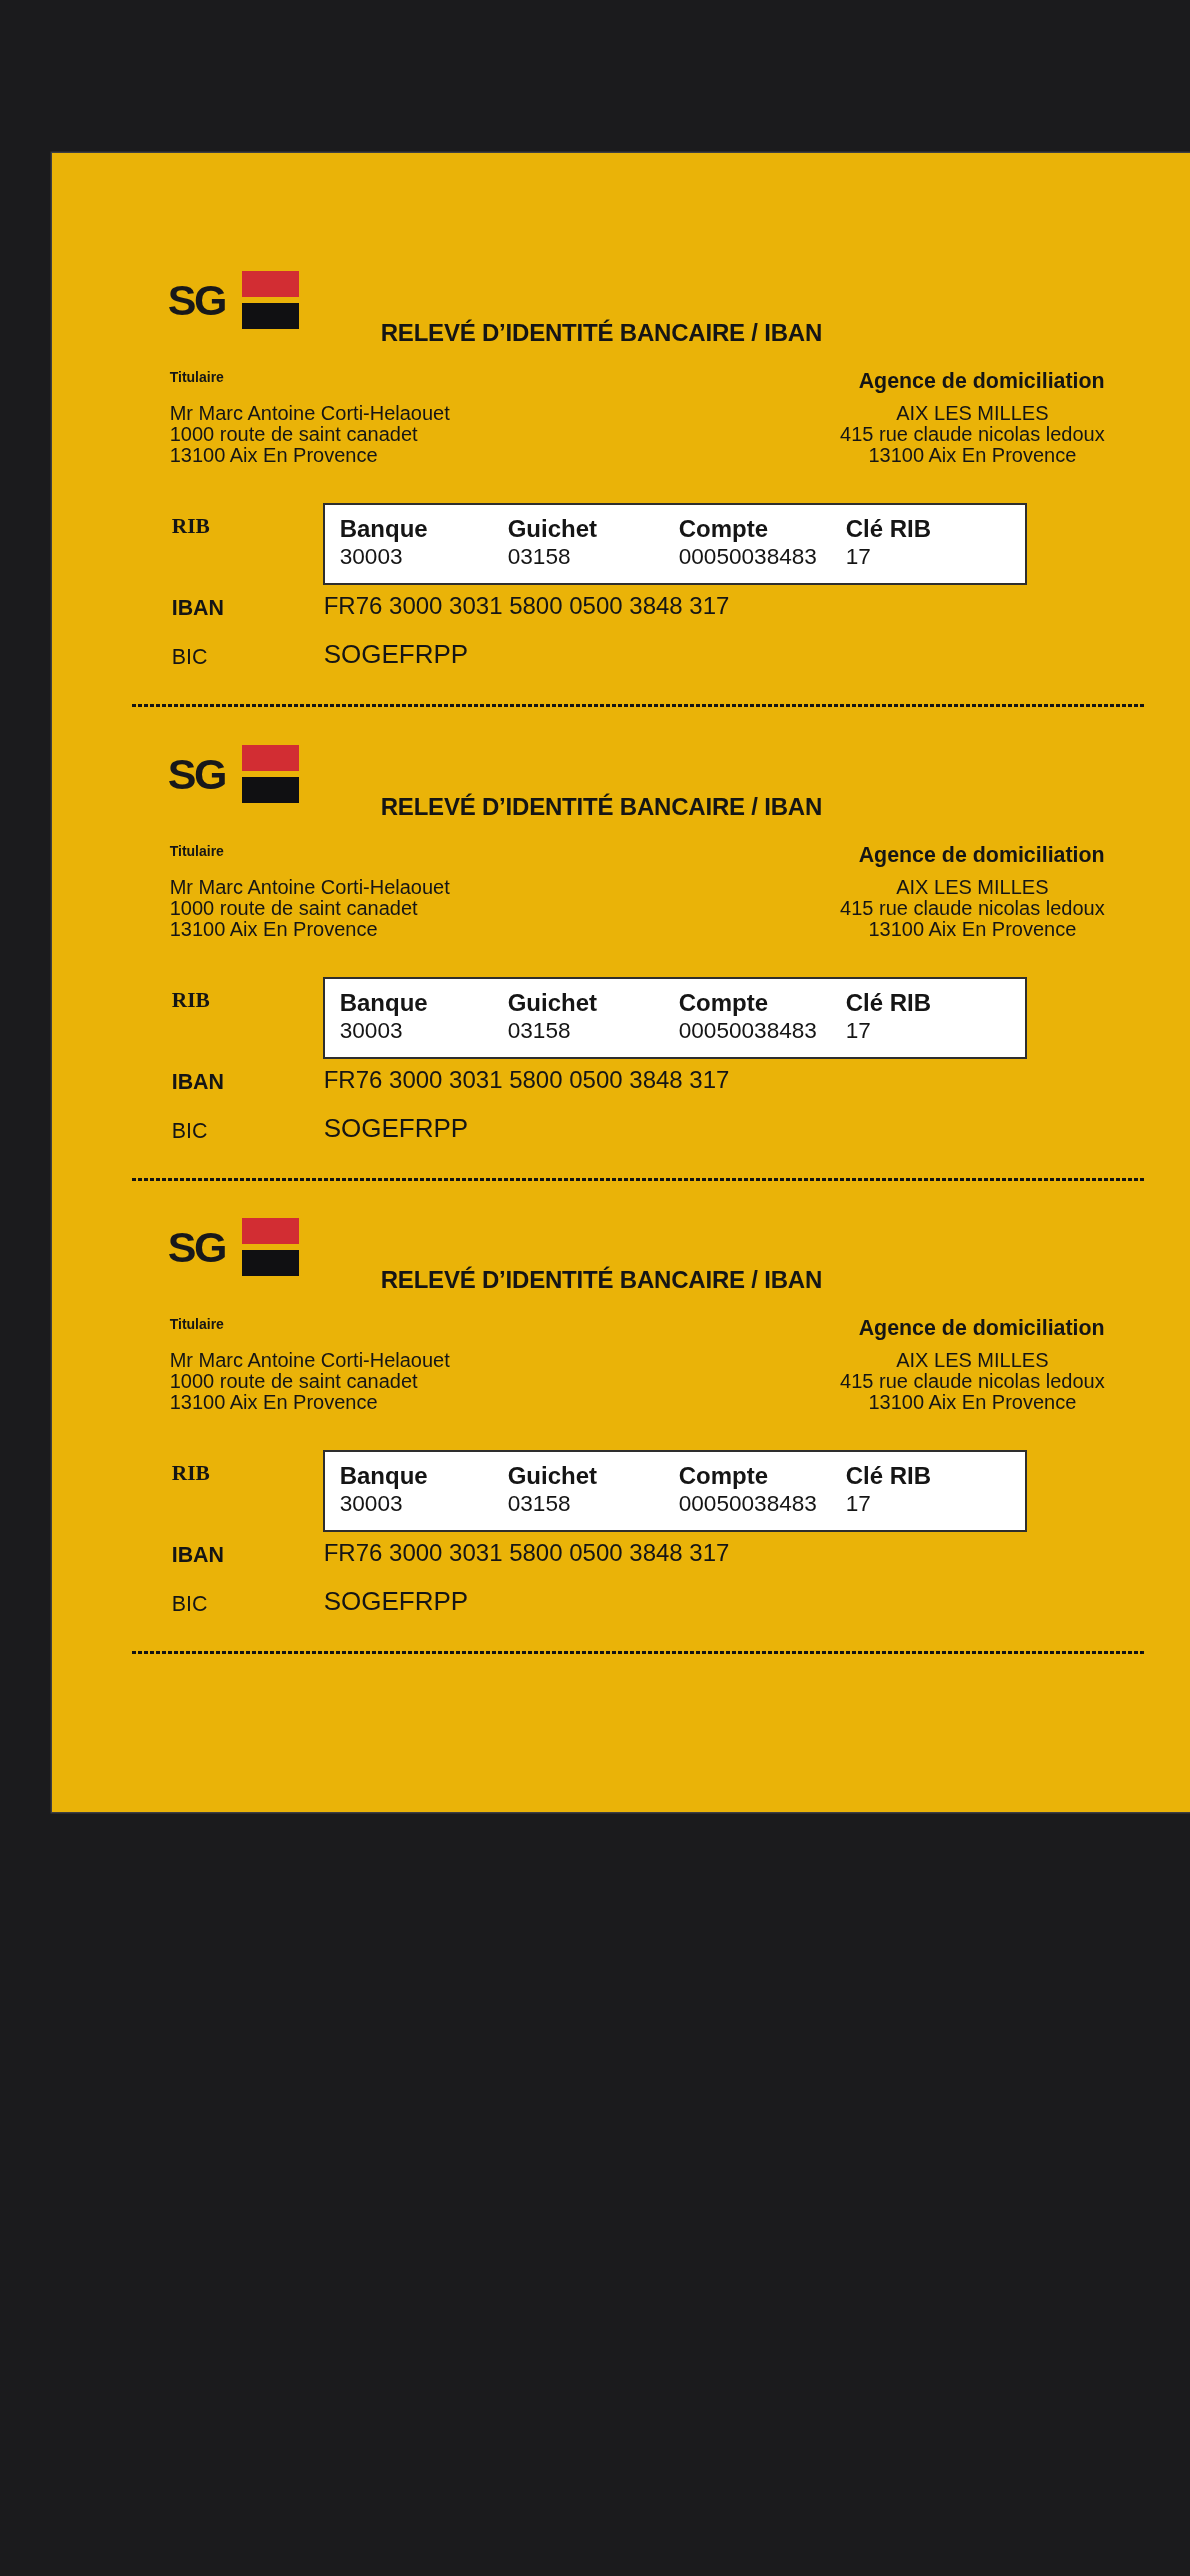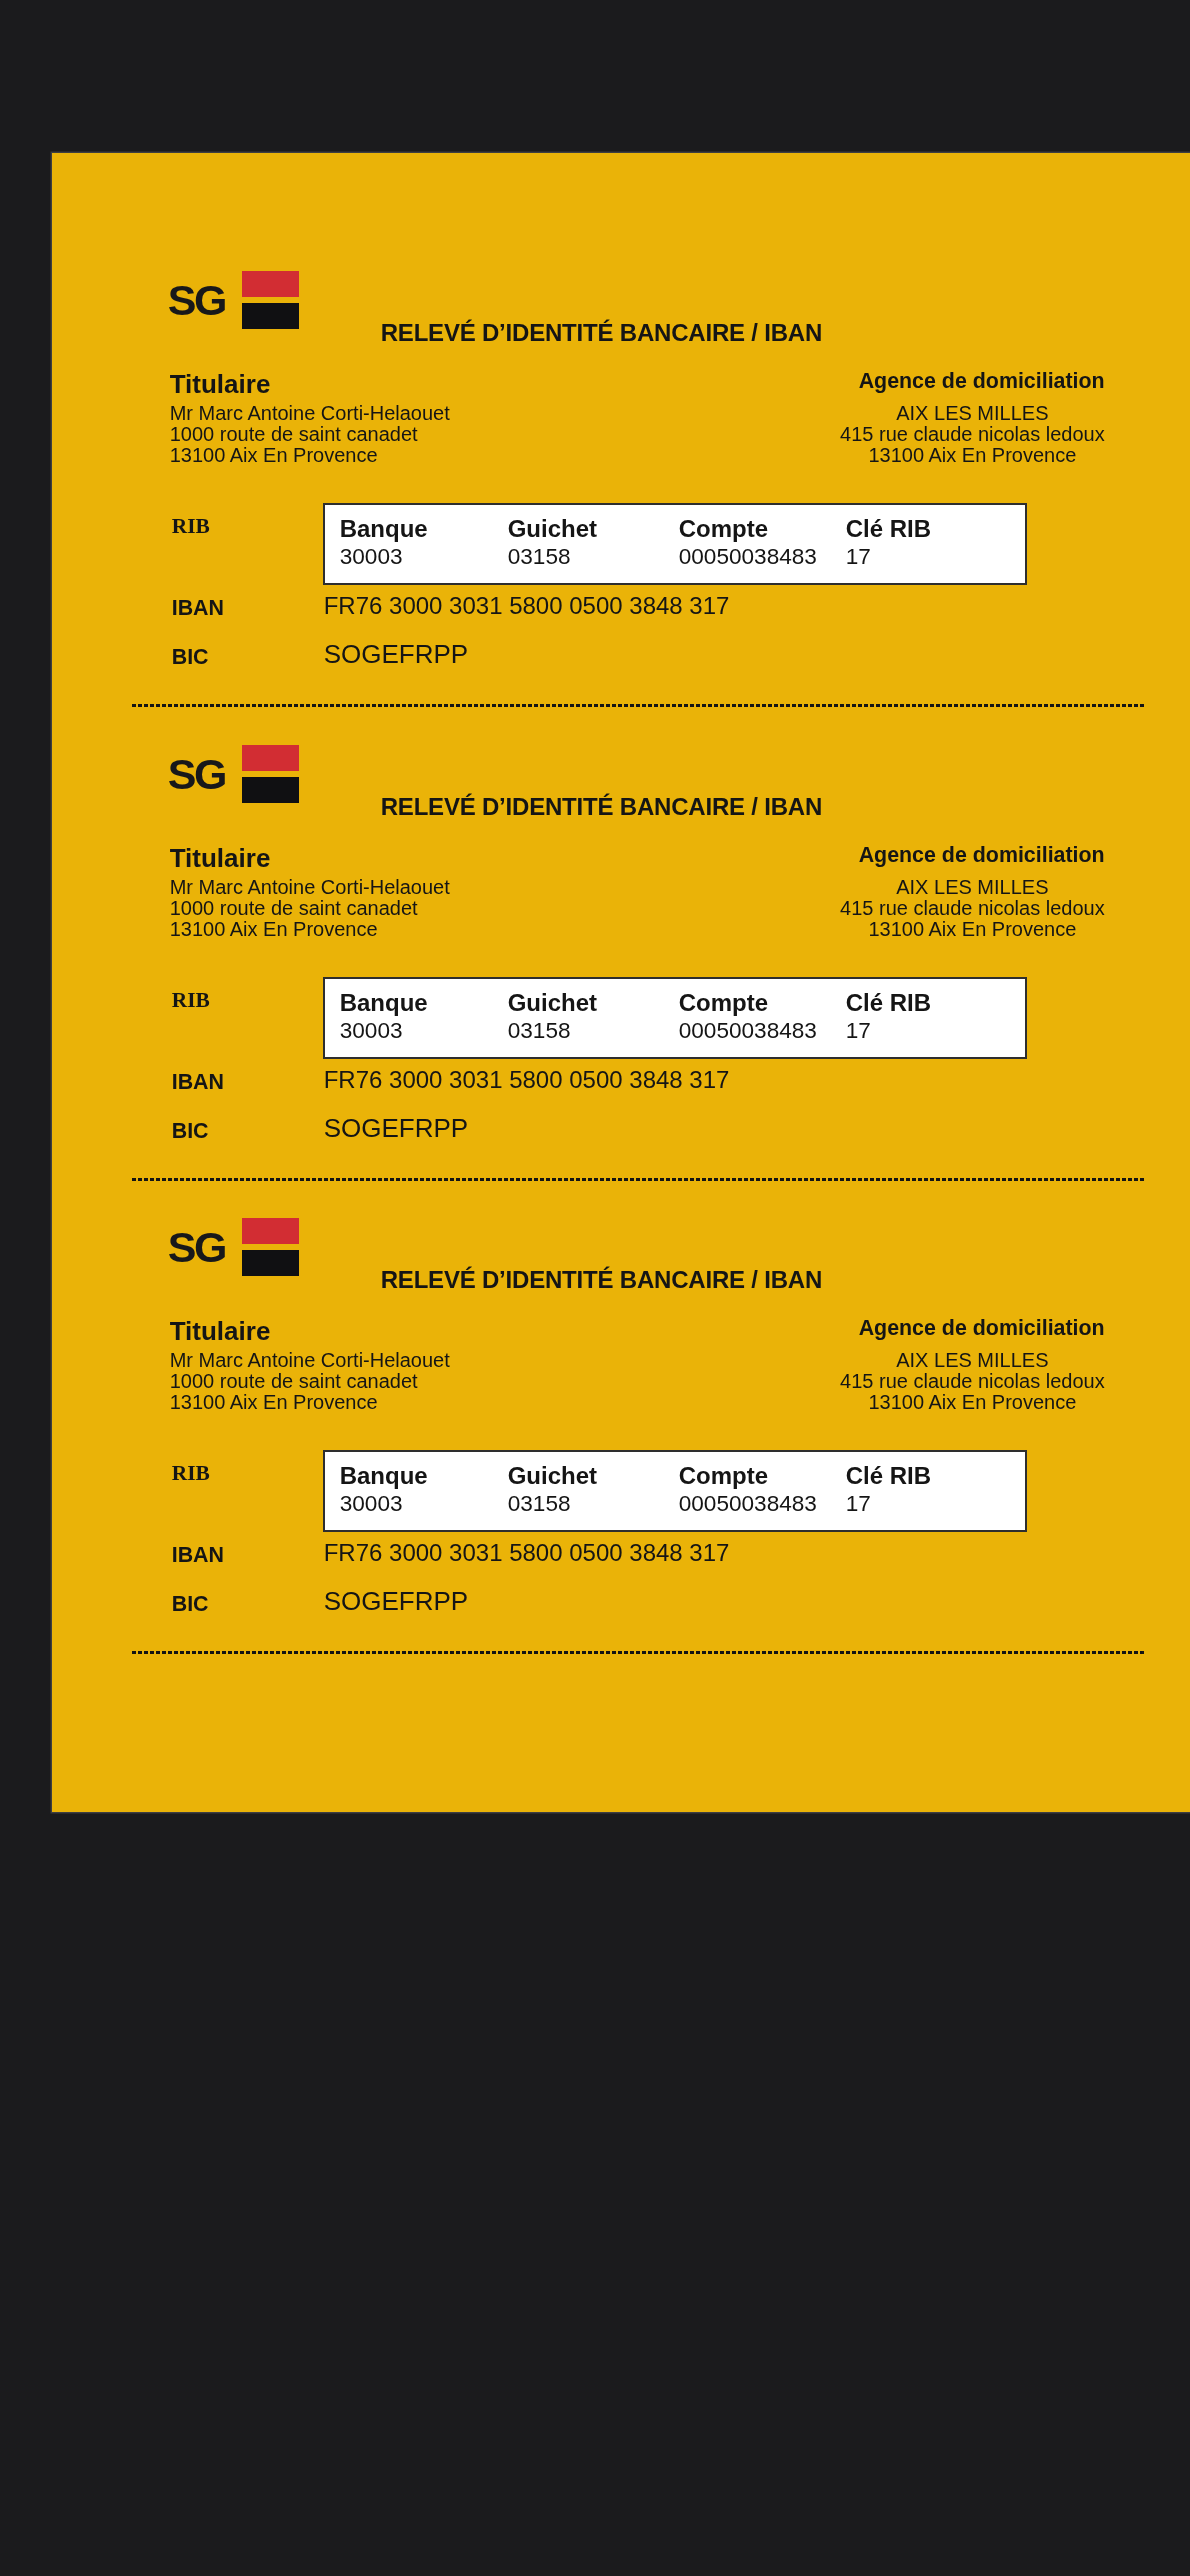--- a/index.html
+++ b/index.html
@@ -68,21 +68,21 @@
     font-size: 24px;
     font-weight: 700;
     letter-spacing: -0.2px;
     white-space: nowrap;
   }
 
   .holder-label {
     position: absolute;
     left: 118px;
     top: 98px;
-    font-size: 26px;
+    font-size: 14px;
     font-weight: 700;
   }
   .agency-label {
     position: absolute;
     right: 120px;
     top: 98px;
     font-size: 21.4px;
     font-weight: 700;
     text-align: left;
   }
@@ -146,21 +146,21 @@
     top: 321px;
     font-size: 24px;
     white-space: nowrap;
     text-align: center;
   }
   .bic-label {
     position: absolute;
     left: 120px;
     top: 374px;
     font-size: 21.4px;
-    font-weight: 700;
+    font-weight: 400;
     text-align: right;
   }
   .bic-value {
     position: absolute;
     left: 272px;
     top: 368px;
     font-size: 26px;
     white-space: nowrap;
   }
 

